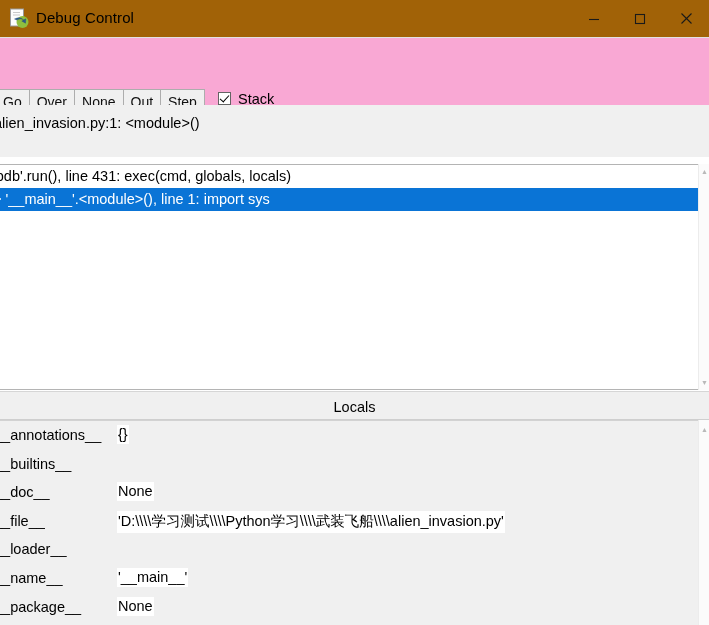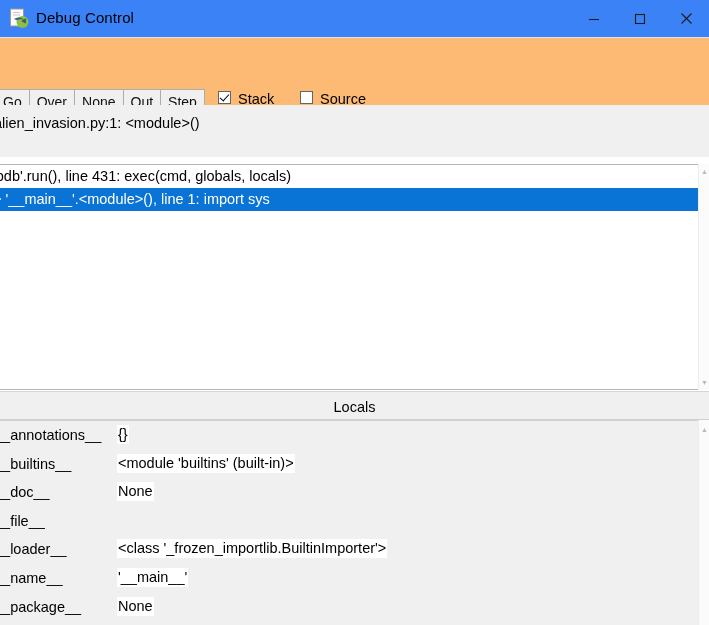--- a/index.html
+++ b/index.html
@@ -24,21 +24,21 @@
     background: #ffffff;
     overflow: hidden;
   }
 
   
   .titlebar {
     position: absolute;
     left: 0; top: 0;
     width: 709px;
     height: 37px;
-    background: #3b82f6;
+    background: #a16207;
     display: flex;
     align-items: center;
   }
   .title-icon {
     position: absolute;
     left: 9px; top: 8px;
     width: 21px;
     height: 21px;
   }
   .title-text {
@@ -69,21 +69,21 @@
     cursor: default;
   }
   .win-btn svg { display: block; }
 
   
   .toolbar {
     position: absolute;
     left: 0; top: 37px;
     width: 709px;
     height: 68px;
-    background: #fdba74;
+    background: #f9a8d4;
     border-top: 1px solid #e2e2e2;
   }
   .btn-group {
     position: absolute;
     left: -5px;
     top: 51px;
     display: flex;
     height: 27px;
   }
   .tbtn {
@@ -108,20 +108,21 @@
     top: 44px;
     width: 220px;
   }
   .chk-row {
     display: flex;
     height: 33px;
     align-items: center;
   }
   .chk {
     display: flex;
+    align-items: center;
     cursor: default;
   }
   .chk.col1 { width: 82px; }
   .chk.col2 { width: 120px; }
   .chk-box {
     width: 13px;
     height: 13px;
     border: 1px solid #646464;
     background: #ffffff;
     box-sizing: border-box;
@@ -343,24 +344,20 @@
       <button class="tbtn">Out</button>
       <button class="tbtn">Step</button>
     </div>
 
     <div class="checks">
       <div class="chk-row">
         <label class="chk col1">
           <span class="chk-box checked"></span>
           <span class="chk-label">Stack</span>
         </label>
-        <label class="chk col2">
-          <span class="chk-box"></span>
-          <span class="chk-label">Source</span>
-        </label>
       </div>
       <div class="chk-row">
         <label class="chk col1">
           <span class="chk-box checked"></span>
           <span class="chk-label">Locals</span>
         </label>
         <label class="chk col2">
           <span class="chk-box"></span>
           <span class="chk-label">Globals</span>
         </label>
@@ -388,32 +385,31 @@
   <div class="locals-sep"></div>
   <div class="locals-header">Locals</div>
 
   <div class="localspanel">
     <div class="local-row">
       <span class="local-name">__annotations__</span>
       <span class="local-val">{}</span>
     </div>
     <div class="local-row">
       <span class="local-name">__builtins__</span>
-      <span class="local-val">&lt;module 'builtins' (built-in)&gt;</span>
     </div>
     <div class="local-row">
       <span class="local-name">__doc__</span>
       <span class="local-val">None</span>
     </div>
     <div class="local-row">
       <span class="local-name">__file__</span>
+      <span class="local-val">'D:\\\\学习测试\\\\Python学习\\\\武装飞船\\\\alien_invasion.py'</span>
     </div>
     <div class="local-row">
       <span class="local-name">__loader__</span>
-      <span class="local-val">&lt;class '_frozen_importlib.BuiltinImporter'&gt;</span>
     </div>
     <div class="local-row">
       <span class="local-name">__name__</span>
       <span class="local-val">'__main__'</span>
     </div>
     <div class="local-row">
       <span class="local-name">__package__</span>
       <span class="local-val">None</span>
     </div>
   </div>

